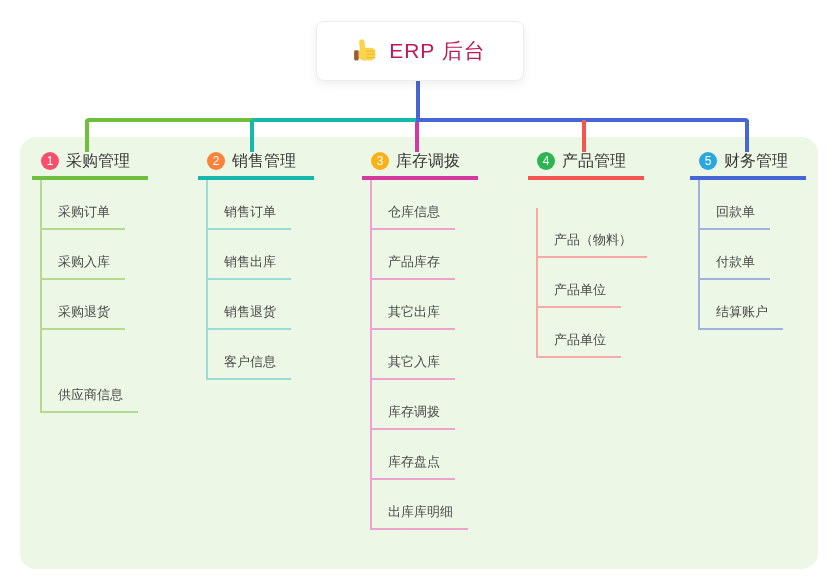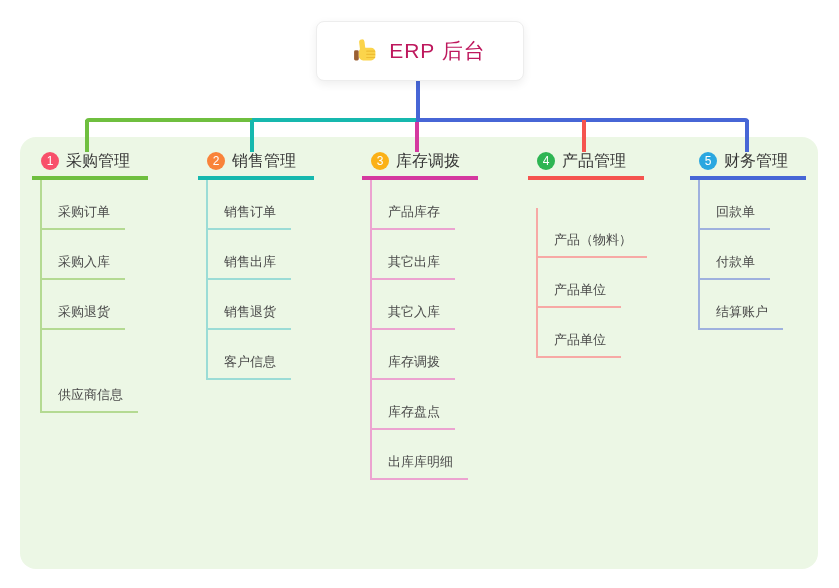--- a/index.html
+++ b/index.html
@@ -160,20 +160,21 @@
           <div class="item" style="border-bottom-color: rgb(155, 220, 214);">销售退货</div>
           <div class="item" style="border-bottom-color: rgb(155, 220, 214);">客户信息</div>
         </div>
     </div>
       <div class="column" style="left: 362px;">
       <div class="branch-header" style="border-bottom-color: rgb(212, 57, 159);">
         <span class="badge" style="background-color: rgb(251, 177, 23);">3</span>
         <span class="branch-title">库存调拨</span>
       </div>
       <div class="items" style="border-left-color: rgb(236, 163, 208);">
+          <div class="item" style="border-bottom-color: rgb(236, 163, 208);">仓库信息</div>
           <div class="item" style="border-bottom-color: rgb(236, 163, 208);">产品库存</div>
           <div class="item" style="border-bottom-color: rgb(236, 163, 208);">其它出库</div>
           <div class="item" style="border-bottom-color: rgb(236, 163, 208);">其它入库</div>
           <div class="item" style="border-bottom-color: rgb(236, 163, 208);">库存调拨</div>
           <div class="item" style="border-bottom-color: rgb(236, 163, 208);">库存盘点</div>
           <div class="item" style="border-bottom-color: rgb(236, 163, 208);">出库库明细</div>
         </div>
     </div>
       <div class="column" style="left: 528px;">
       <div class="branch-header" style="border-bottom-color: rgb(245, 84, 79);">

